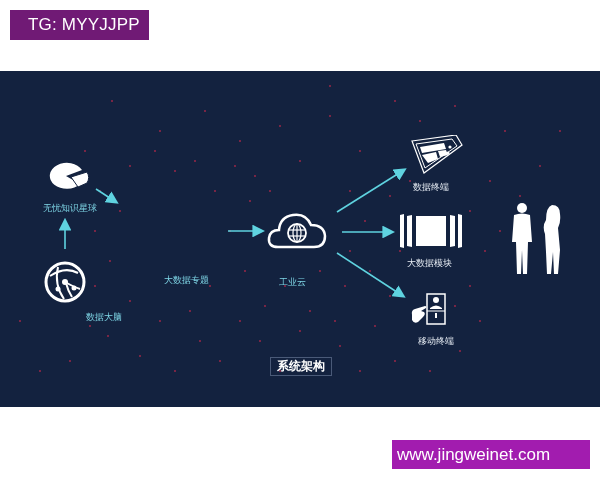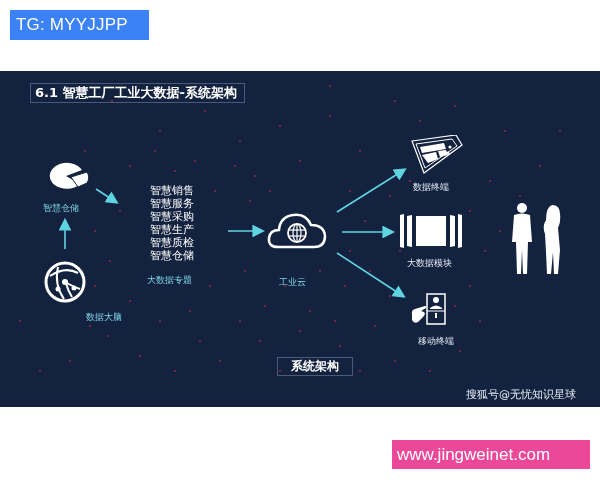--- a/index.html
+++ b/index.html
@@ -1,26 +1,26 @@
 <!DOCTYPE html>
 <html><head>
   <meta charset="utf-8">
   <style>
     * { margin: 0; padding: 0; box-sizing: border-box; }
     html, body { width: 600px; height: 480px; background: #ffffff; overflow: hidden; }
     body { position: relative; font-family: "DejaVu Sans", "Liberation Sans", sans-serif; }
 
     .watermark-top {
       position: absolute; left: 10px; top: 10px; width: 139px; height: 30px;
-      background: #3b82f6; color: #ffffff; font-family: "Liberation Sans", sans-serif;
-      font-size: 17px; line-height: 30px; padding-left: 6px; letter-spacing: 0.2px;
+      background: #701a75; color: #ffffff; font-family: "Liberation Sans", sans-serif;
+      font-size: 17px; line-height: 30px; padding-left: 18px; letter-spacing: 0.2px;
     }
     .watermark-bottom {
       position: absolute; left: 392px; top: 440px; width: 198px; height: 29px;
-      background: #ec4899; color: #ffffff; font-family: "Liberation Sans", sans-serif;
+      background: #a21caf; color: #ffffff; font-family: "Liberation Sans", sans-serif;
       font-size: 17px; line-height: 29px; padding-left: 5px;
     }
 
     .panel {
       position: absolute; left: 0; top: 71px; width: 600px; height: 336px;
       background: #13223f; overflow: hidden;
     }
     .panel svg.bg { position: absolute; left: 0; top: 0; }
 
     .title-box {
@@ -30,21 +30,21 @@
     }
 
     .lbl { position: absolute; font-size: 9px; white-space: nowrap; }
     .lbl.cyan { color: #7fd6e6; }
     .lbl.white { color: #e8eef5; }
 
     .topics { position: absolute; left: 150px; top: 113px; color: #ffffff; font-size: 11px; line-height: 13px; }
     .topics div { white-space: nowrap; }
 
     .caption-box {
-      position: absolute; left: 277px; top: 286px; width: 76px; height: 19px;
+      position: absolute; left: 270px; top: 286px; width: 62px; height: 19px;
       border: 1px solid #4a5a78; color: #ffffff; font-weight: bold; font-size: 12px;
       line-height: 17px; text-align: center;
     }
     .source {
       position: absolute; left: 466px; top: 316px; color: #e8eef5; font-size: 11px; white-space: nowrap;
     }
     .icon { position: absolute; }
   </style>
 </head>
 <body>
@@ -145,49 +145,40 @@
     <g stroke="#5fd3e0" stroke-width="1.6" fill="none" marker-end="url(#ah)">
       <line x1="65" y1="178" x2="65" y2="150"></line>
       <line x1="96" y1="118" x2="116" y2="131"></line>
       <line x1="228" y1="160" x2="262" y2="160"></line>
       <line x1="337" y1="141" x2="404" y2="99"></line>
       <line x1="342" y1="161" x2="392" y2="161"></line>
       <line x1="337" y1="182" x2="403" y2="225"></line>
     </g>
   </svg>
 
-  <div class="title-box">6.1 智慧工厂工业大数据-系统架构</div>
 
   <svg class="icon" style="left:42px; top:88px;" width="56" height="34" viewBox="0 0 56 34">
     <path d="M24,17 L40,11 A17,13 0 1,0 38,25 Z" fill="#ffffff"></path>
     <path d="M29,18 L45,13 A17,13 0 0,1 45,24 L36,28 Z" fill="#ffffff" stroke="#13223f" stroke-width="1"></path>
   </svg>
-  <div class="lbl cyan" style="left:43px; top:131px;">智慧仓储</div>
+  <div class="lbl cyan" style="left:43px; top:131px;">无忧知识星球</div>
 
   <svg class="icon" style="left:44px; top:190px;" width="42" height="42" viewBox="0 0 42 42">
     <circle cx="21" cy="21" r="19" fill="none" stroke="#ffffff" stroke-width="3"></circle>
     <path d="M6,15 Q21,5 34,12" fill="none" stroke="#ffffff" stroke-width="2"></path>
     <path d="M14,6 Q10,24 20,38" fill="none" stroke="#ffffff" stroke-width="2"></path>
     <path d="M21,21 Q30,26 36,28" fill="none" stroke="#ffffff" stroke-width="2"></path>
     <path d="M22,22 Q24,30 28,36" fill="none" stroke="#ffffff" stroke-width="2"></path>
     <circle cx="21" cy="21" r="3" fill="#ffffff"></circle>
     <circle cx="30" cy="27" r="2.5" fill="#ffffff"></circle>
     <circle cx="14" cy="28" r="2.5" fill="#ffffff"></circle>
   </svg>
   <div class="lbl cyan" style="left:46px; top:240px;margin-left:40px;">数据大脑</div>
 
-  <div class="topics">
-    <div>智慧销售</div>
-    <div>智慧服务</div>
-    <div>智慧采购</div>
-    <div>智慧生产</div>
-    <div>智慧质检</div>
-    <div>智慧仓储</div>
-  </div>
-  <div class="lbl cyan" style="left:147px; top:203px;">大数据专题</div>
+  <div class="lbl cyan" style="left:164px; top:203px;">大数据专题</div>
 
   <svg class="icon" style="left:266px; top:136px;" width="62" height="44" viewBox="0 0 62 44">
     <path d="M12,40 Q2,40 3,31 Q4,23 13,23 Q14,10 27,8 Q40,6 45,18 Q58,18 59,29 Q59,40 48,40 Z" fill="none" stroke="#ffffff" stroke-width="2.5"></path>
     <circle cx="31" cy="26" r="9" fill="none" stroke="#ffffff" stroke-width="1.8"></circle>
     <ellipse cx="31" cy="26" rx="4" ry="9" fill="none" stroke="#ffffff" stroke-width="1.2"></ellipse>
     <line x1="31" y1="17" x2="31" y2="35" stroke="#ffffff" stroke-width="1.2"></line>
     <line x1="22" y1="23" x2="40" y2="23" stroke="#ffffff" stroke-width="1.2"></line>
     <line x1="22" y1="29" x2="40" y2="29" stroke="#ffffff" stroke-width="1.2"></line>
   </svg>
   <div class="lbl cyan" style="left:279px; top:205px;">工业云</div>
@@ -222,16 +213,15 @@
   </svg>
   <div class="lbl white" style="left:418px; top:264px;font-family:Liberation Serif, serif;">移动终端</div>
 
   <svg class="icon" style="left:508px; top:131px;" width="60" height="76" viewBox="0 0 60 76">
     <circle cx="14" cy="6" r="5" fill="#ffffff"></circle>
     <path d="M6,13 Q14,10 22,13 L24,40 L20,40 L19,72 L15,72 L14,48 L13,72 L9,72 L8,40 L4,40 Z" fill="#ffffff"></path>
     <path d="M44,3 Q52,3 52,12 Q53,20 50,26 L52,48 L50,72 L46,72 L45,50 L43,72 L39,72 L38,50 L37,32 Q34,24 38,18 Q38,5 44,3 Z" fill="#ffffff"></path>
   </svg>
 
   <div class="caption-box">系统架构</div>
-  <div class="source">搜狐号@无忧知识星球</div>
 </div>
 
 <div class="watermark-bottom">www.jingweinet.com</div>
 
 </body></html>

